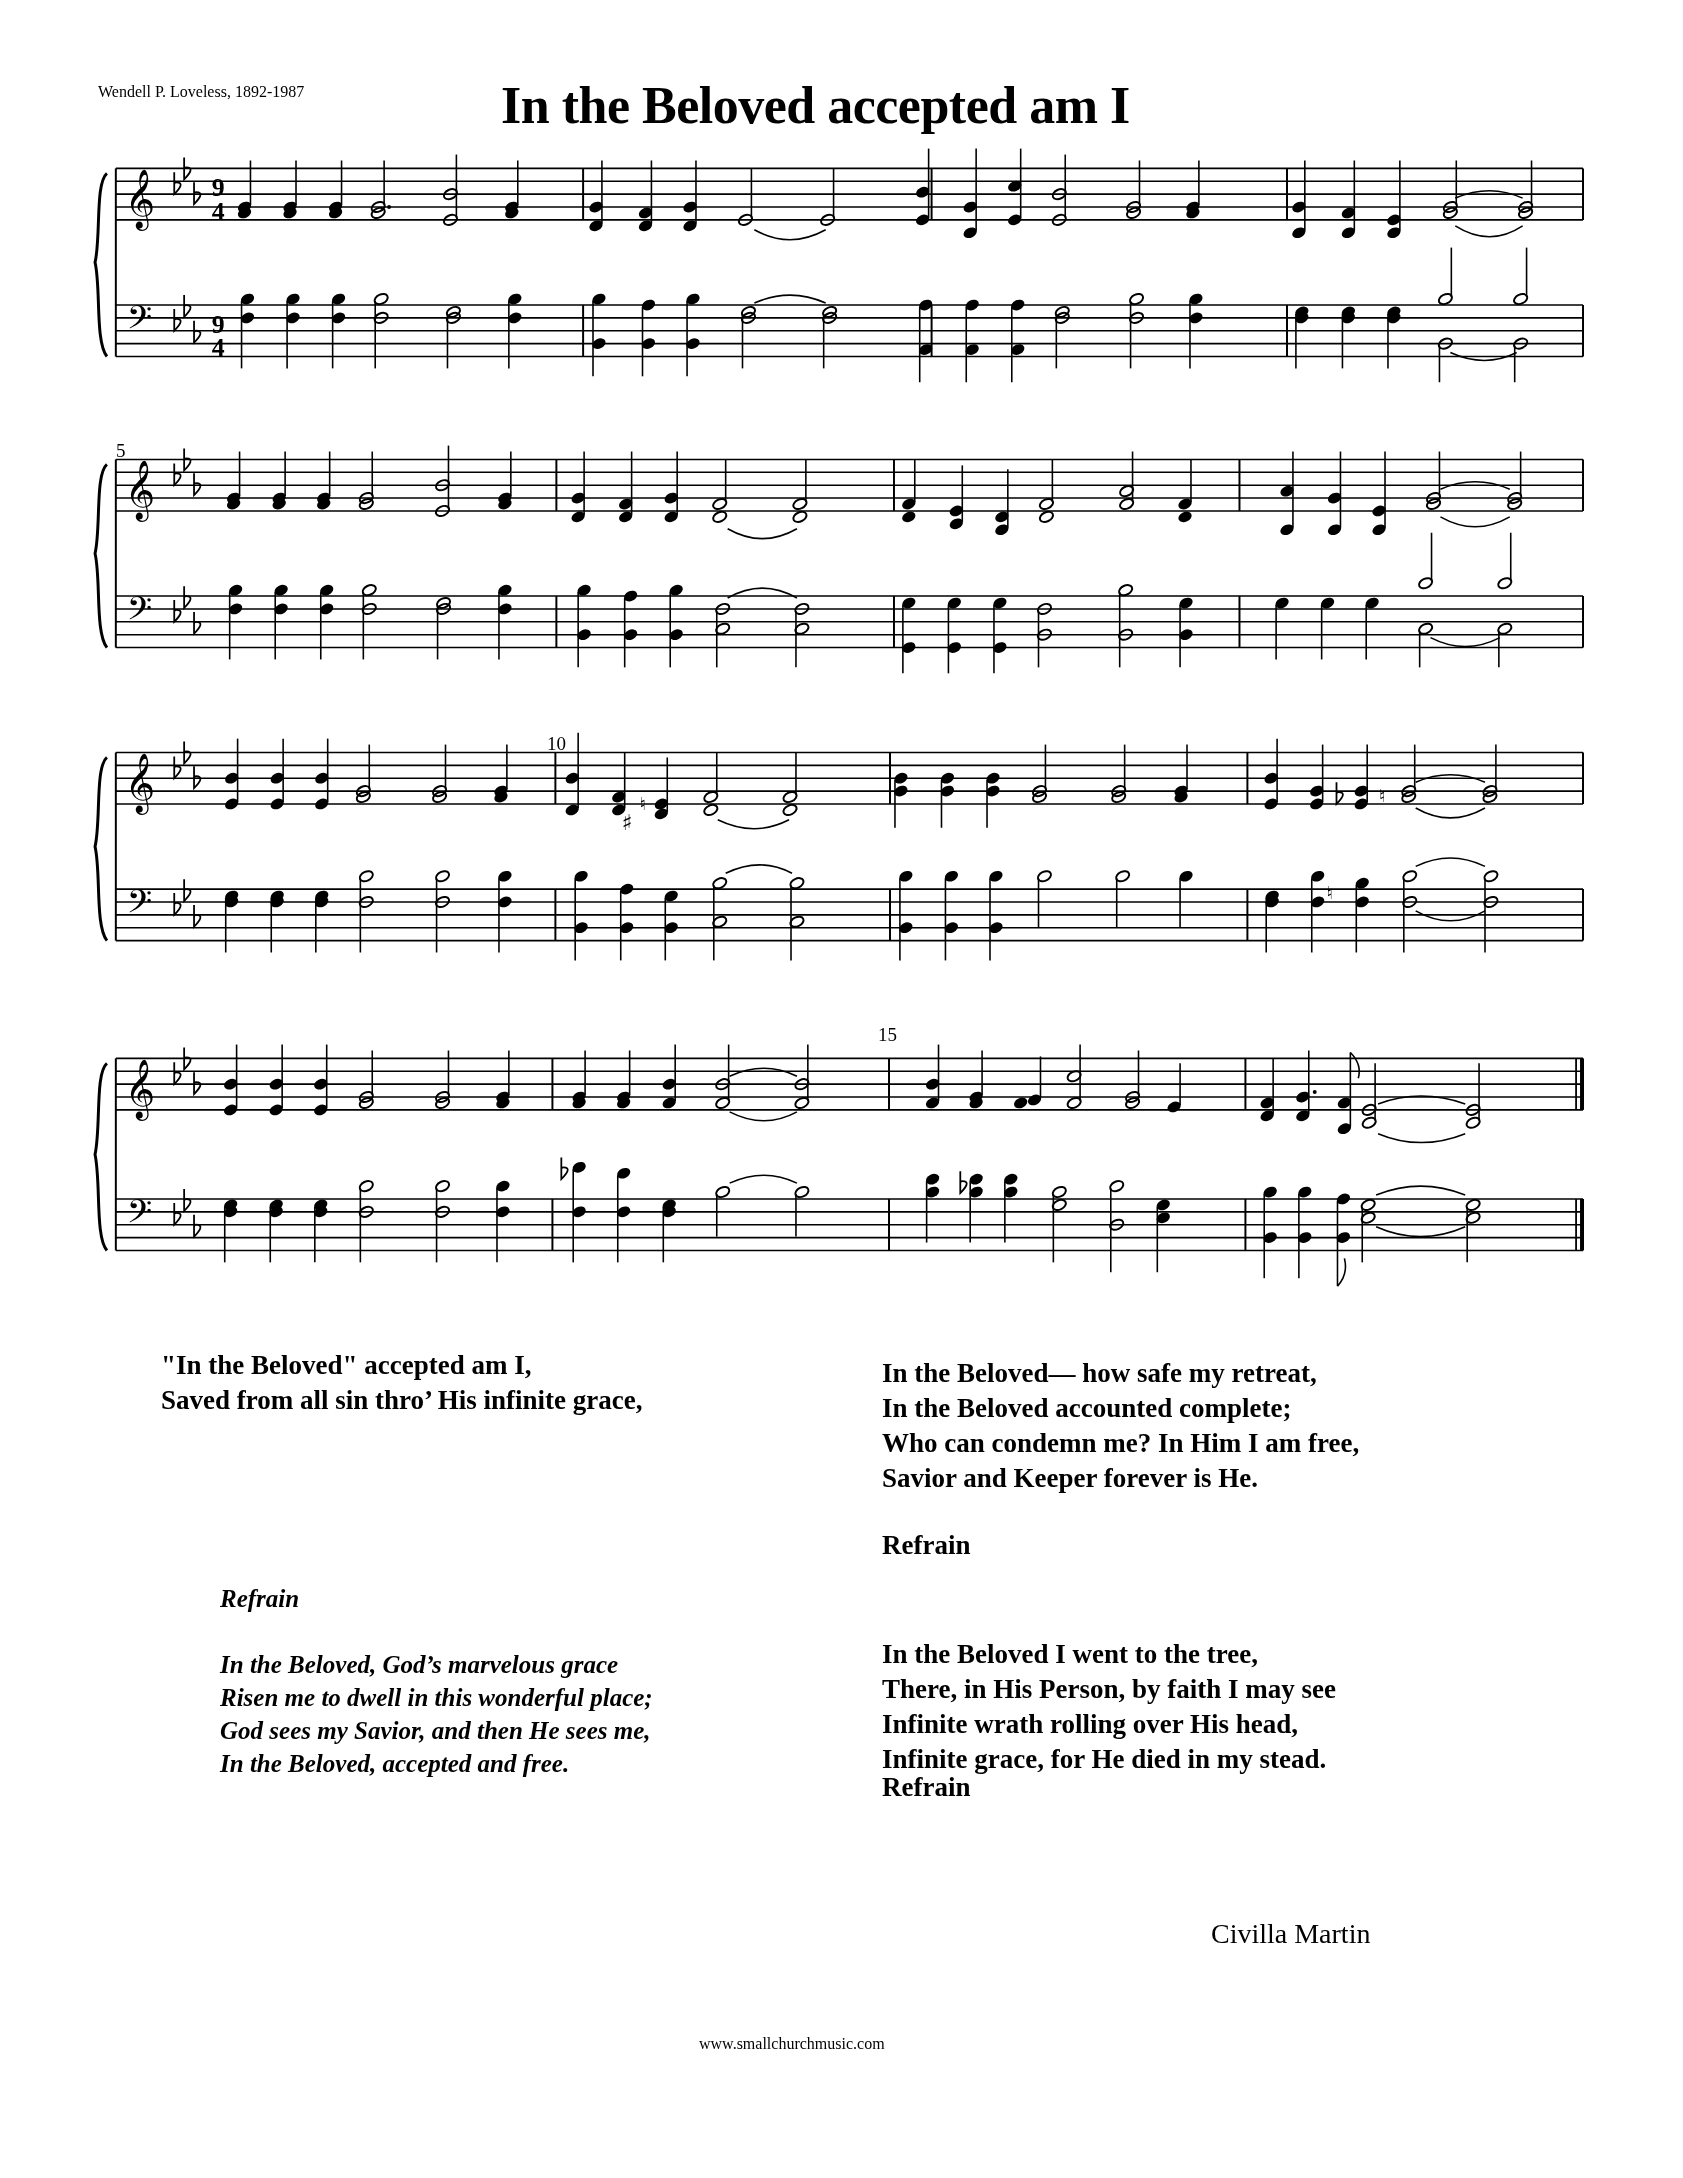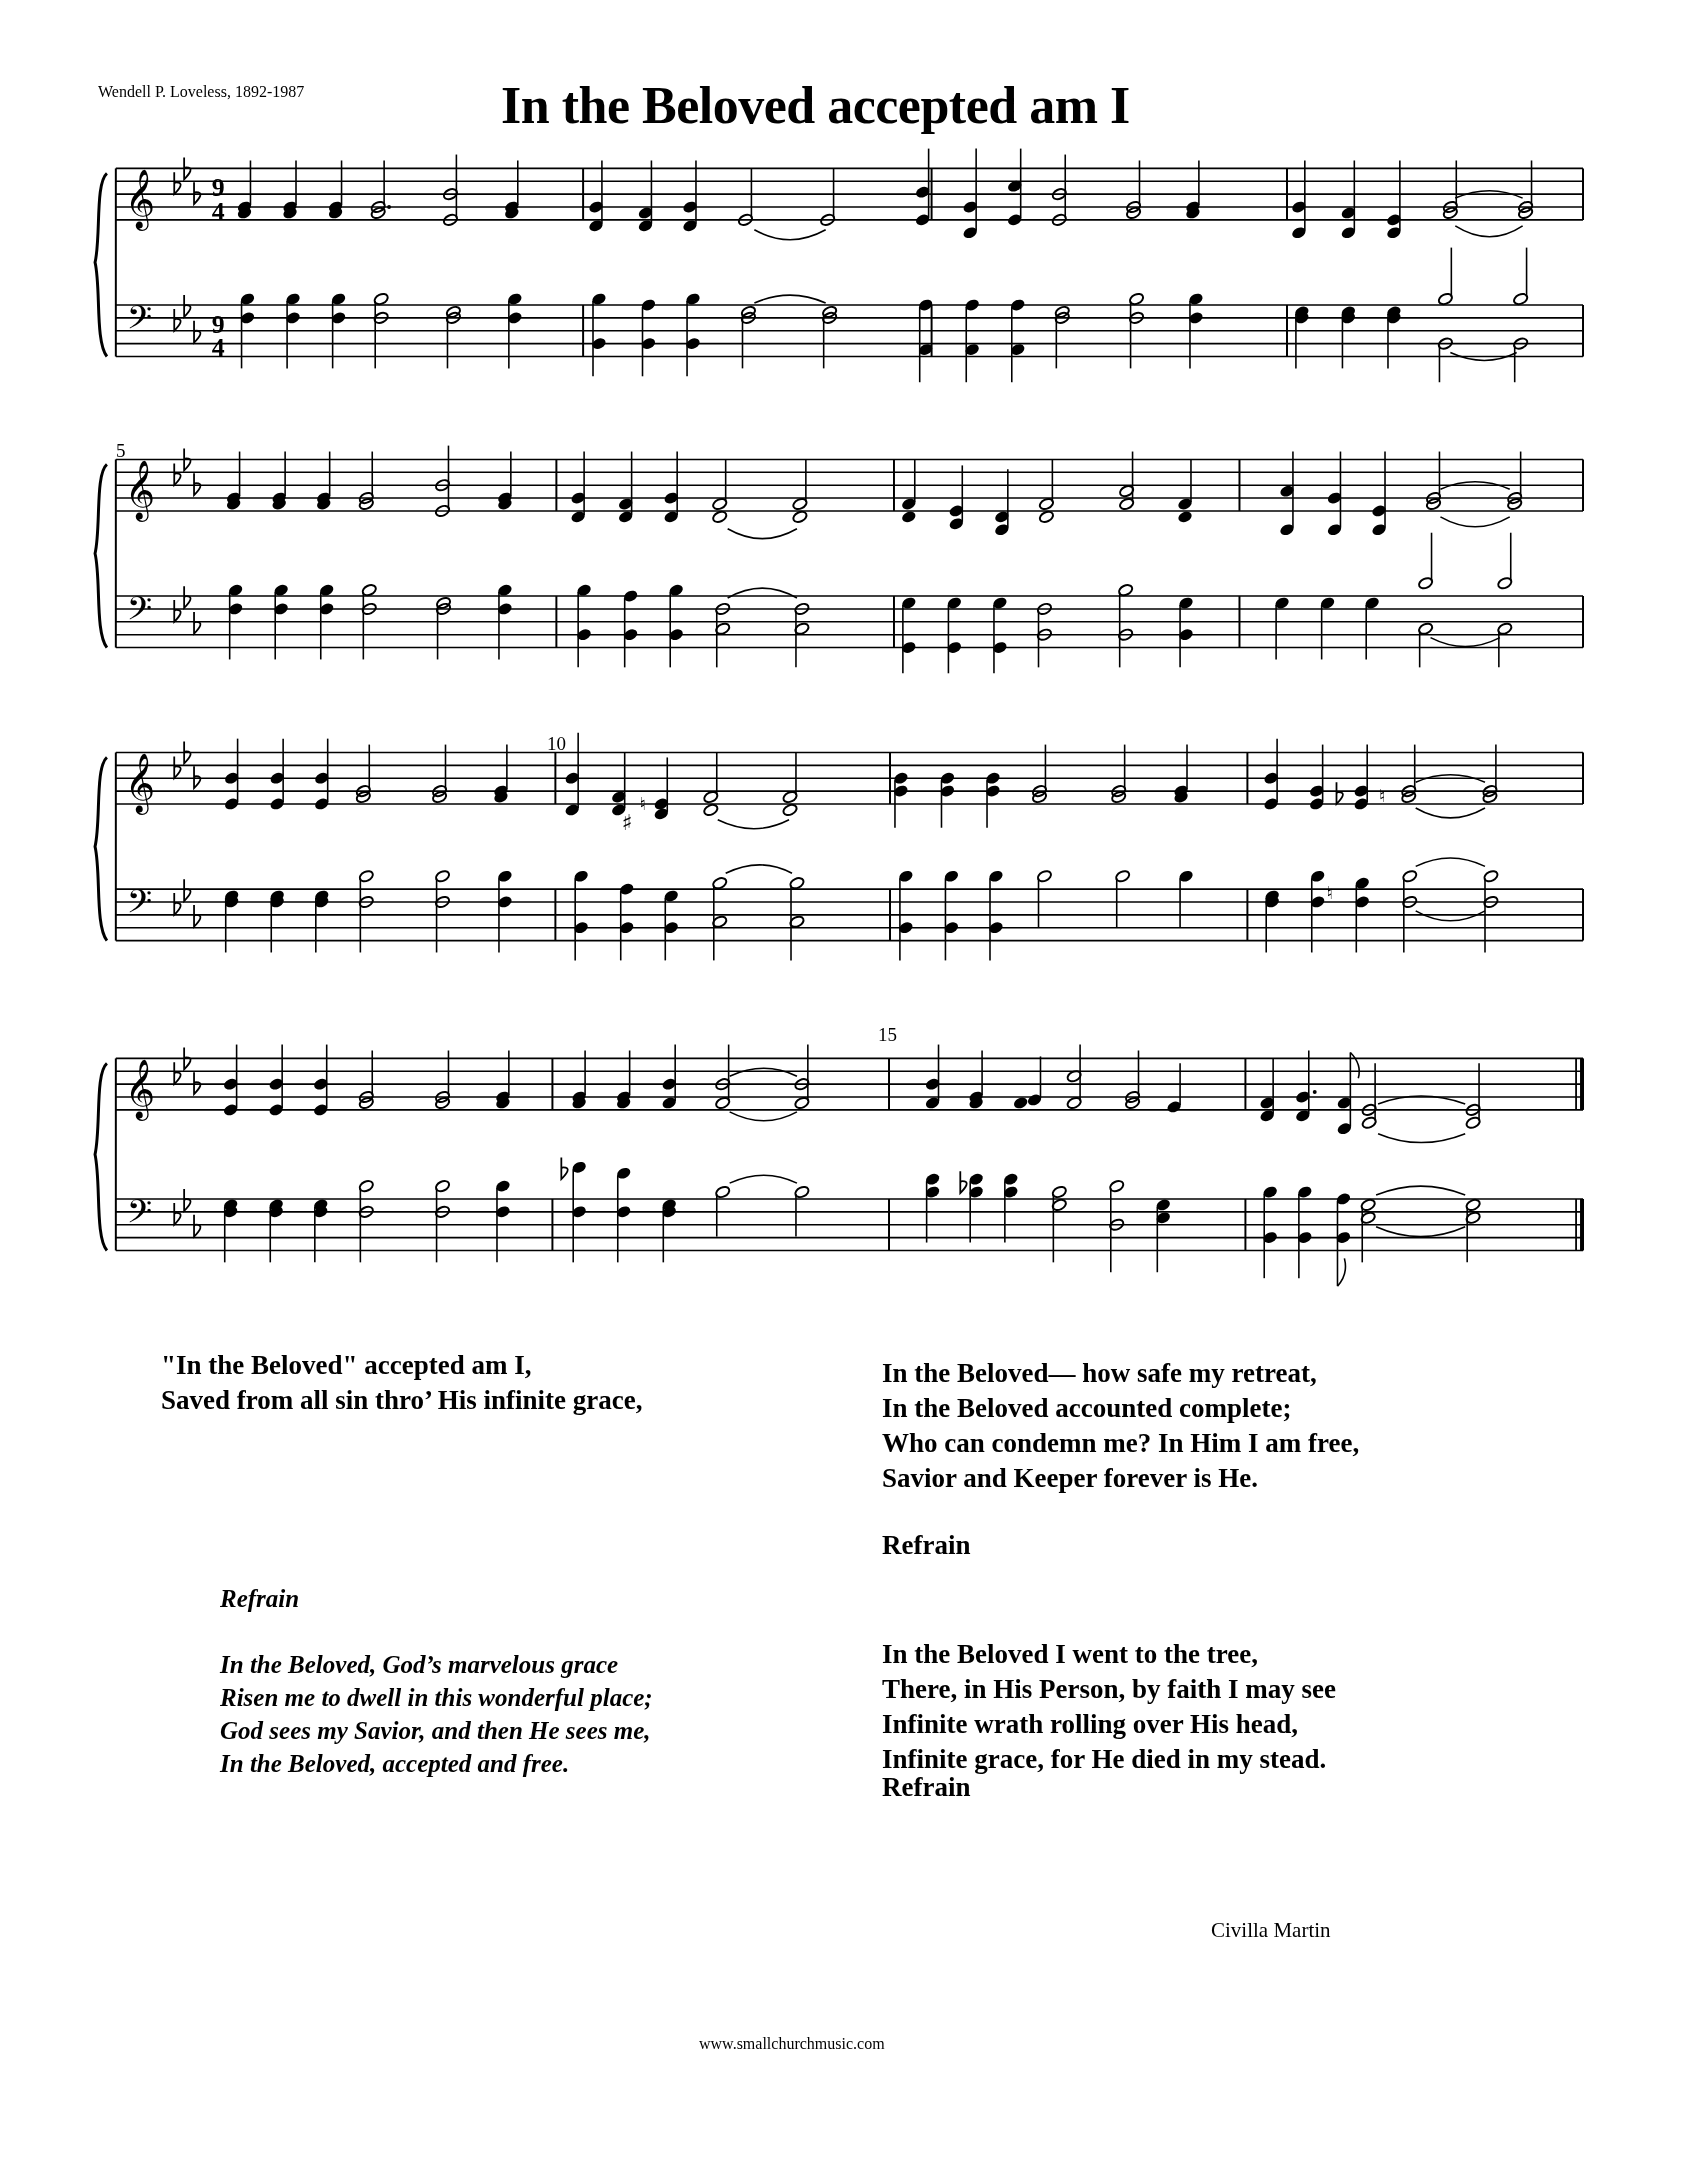--- a/index.html
+++ b/index.html
@@ -8,21 +8,21 @@
   .abs { position:absolute; }
   #composer { left:98px; top:83px; font-size:16px; white-space:nowrap; }
   #title { left:501px; top:51px; font-size:52px; font-weight:bold; white-space:nowrap; letter-spacing:-0.5px;margin-top:25px; }
   .score-svg { position:absolute; left:0; top:0; }
   .mnum { position:absolute; font-size:19px; }
   .verse { position:absolute; font-size:27px; font-weight:bold; line-height:35px; white-space:nowrap; }
   .verse .line { display:block; }
   .refrain-left { position:absolute; font-size:25px; font-style:italic; font-weight:bold; line-height:33px; white-space:nowrap; }
   .refrain-left .line { display:block; }
   .label { position:absolute; font-size:27px; font-weight:bold; white-space:nowrap; }
-  #author { left:1211px; top:1918px; font-size:21px; white-space:nowrap; }
+  #author { left:1211px; top:1918px; font-size:28px; white-space:nowrap; }
   #website { left:699px; top:2035px; font-size:16px; white-space:nowrap; }
 </style>
 </head>
 <body>
 
 <div id="composer" class="abs">Wendell P. Loveless, 1892-1987</div>
 <div id="title" class="abs">In the Beloved accepted am I</div>
 
 <div class="mnum" style="left:116px;top:440px;">5</div>
 <div class="mnum" style="left:547px;top:733px;">10</div>

